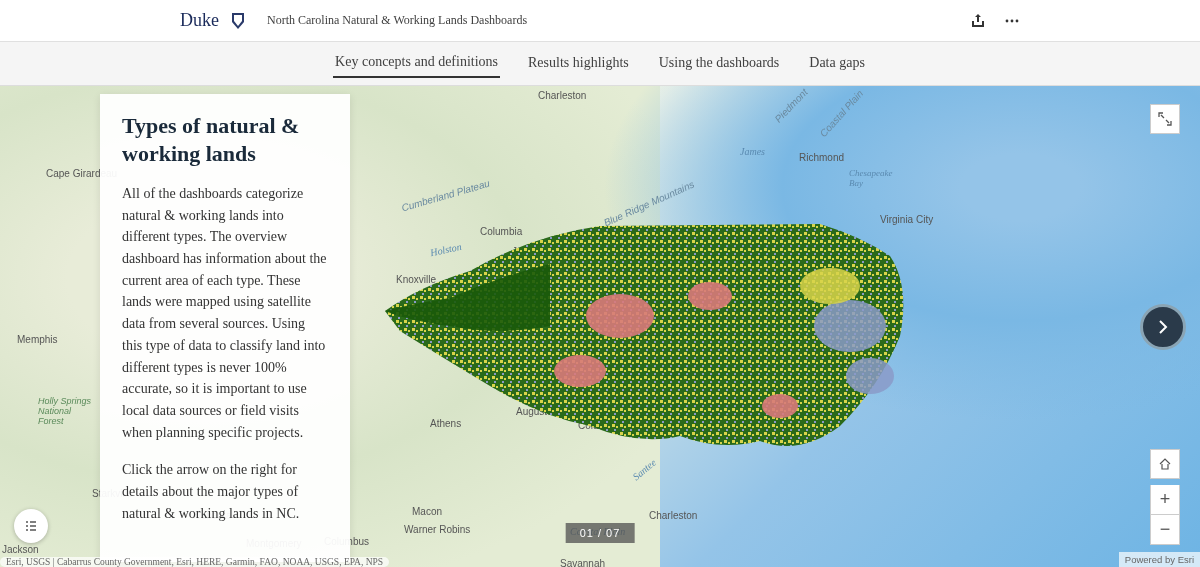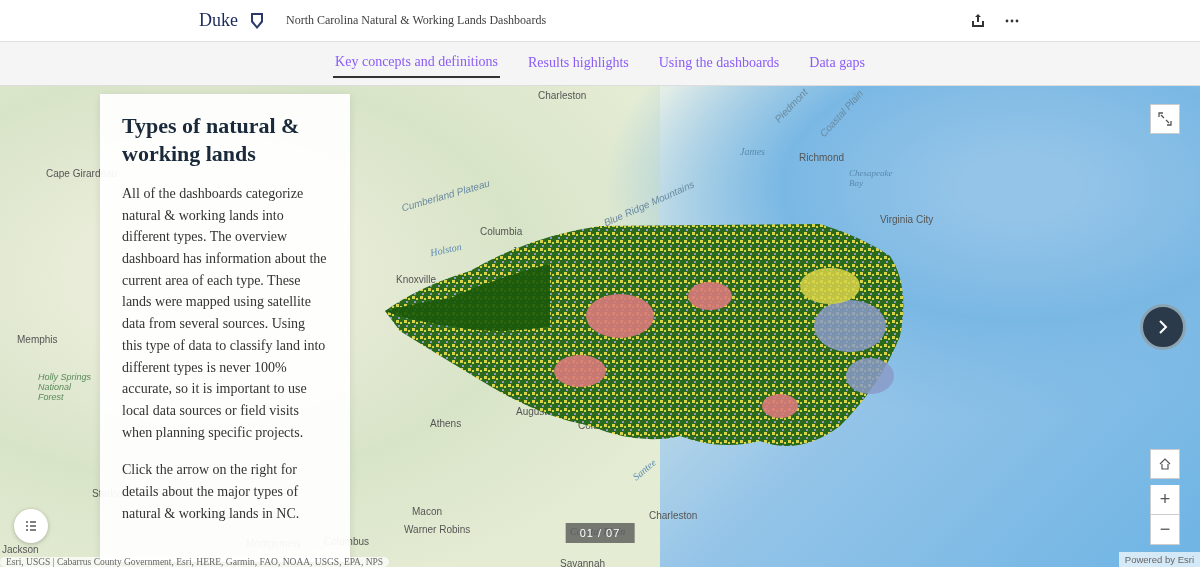--- a/index.html
+++ b/index.html
@@ -1,39 +1,39 @@
 <!DOCTYPE html>
 <html><head>
 <meta charset="utf-8">
 <style>
   * { box-sizing: border-box; margin: 0; padding: 0; }
   body { font-family: Georgia, 'Times New Roman', serif; width: 1200px; height: 567px; overflow: hidden; position: relative; background: #fff; }
   
   .top-header { height: 42px; border-bottom: 1px solid #e0e0e0; display: flex; align-items: center; padding: 0 180px 0 180px; position: relative; }
-  .logo-area { display: flex; align-items: center; gap: 8px; margin-left: 19px; }
+  .logo-area { display: flex; align-items: center; gap: 8px; }
   .duke-logo { display: flex; align-items: baseline; }
   .duke-text { font-family: Georgia, serif; font-size: 18px; font-weight: 500; color: #1a2a5a; }
   .shield { width: 14px; height: 18px; margin-left: 4px; margin-right: 8px; }
   .header-title { font-size: 12px; color: #404040; margin-left: 6px; }
   .header-actions { position: absolute; right: 180px; display: flex; gap: 18px; align-items: center; }
   .share-icon, .more-icon { width: 16px; height: 16px; cursor: pointer; color: #333; }
 
   .tab-bar { height: 44px; background: #f5f5f5; border-bottom: 1px solid #ddd; display: flex; justify-content: center; align-items: center; gap: 26px; }
-  .tab { font-size: 14px; color: #8b5cf6; padding: 4px 2px 6px 2px; cursor: pointer; font-family: Georgia, serif; }
+  .tab { font-size: 14px; color: #404040; padding: 4px 2px 6px 2px; cursor: pointer; font-family: Georgia, serif; }
   .tab.active { border-bottom: 2px solid #333; font-weight: 500; }
 
   .map-area { position: relative; height: 481px; background: linear-gradient(135deg, #e8f0d8 0%, #d8e8c8 20%, #f0f4e8 40%, #94c4e8 70%, #6eb4e4 100%); overflow: hidden; }
   
   .map-terrain { position: absolute; inset: 0; }
   .map-terrain::before { content: ''; position: absolute; left: 0; top: 0; width: 55%; height: 100%; background: radial-gradient(ellipse at 30% 40%, #e8ecd8 20%, #d8e4c8 50%, #e4ecd4 80%); }
   .map-terrain::after { content: ''; position: absolute; right: 0; top: 0; width: 50%; height: 70%; background: radial-gradient(ellipse at 70% 30%, #94c4e8 10%, #7ab8e4 40%, transparent 70%); }
 
   .map-label { position: absolute; font-family: Arial, sans-serif; font-size: 10px; color: #555; pointer-events: none; }
   .map-label.italic { font-style: italic; color: #5a8ab0; font-family: Georgia, serif; }
-  .map-label.green { color: #5a8a5a; font-style: italic; }
+  .map-label.green { color: #5a8a5a; font-style: italic; margin-top: 24px; }
   .map-label.ridge { color: #6a8aa0; font-style: italic; transform: rotate(-24deg); }
 
   .nc-overlay { position: absolute; left: 380px; top: 130px; width: 540px; height: 280px; }
 
   .info-panel { position: absolute; left: 100px; top: 8px; width: 250px; background: rgba(255,255,255,0.94); padding: 18px 22px 22px 22px; box-shadow: 0 2px 8px rgba(0,0,0,0.1); }
   .info-title { font-size: 22px; font-weight: bold; color: #1a2a3a; line-height: 1.25; margin-bottom: 16px; font-family: Georgia, serif; }
   .info-body { font-size: 14px; color: #333; line-height: 1.55; font-family: Georgia, serif; }
   .info-body p { margin-bottom: 16px; }
 
   .expand-btn { position: absolute; top: 18px; right: 20px; width: 30px; height: 30px; background: #fff; border: 1px solid #ccc; display: flex; align-items: center; justify-content: center; cursor: pointer; }

